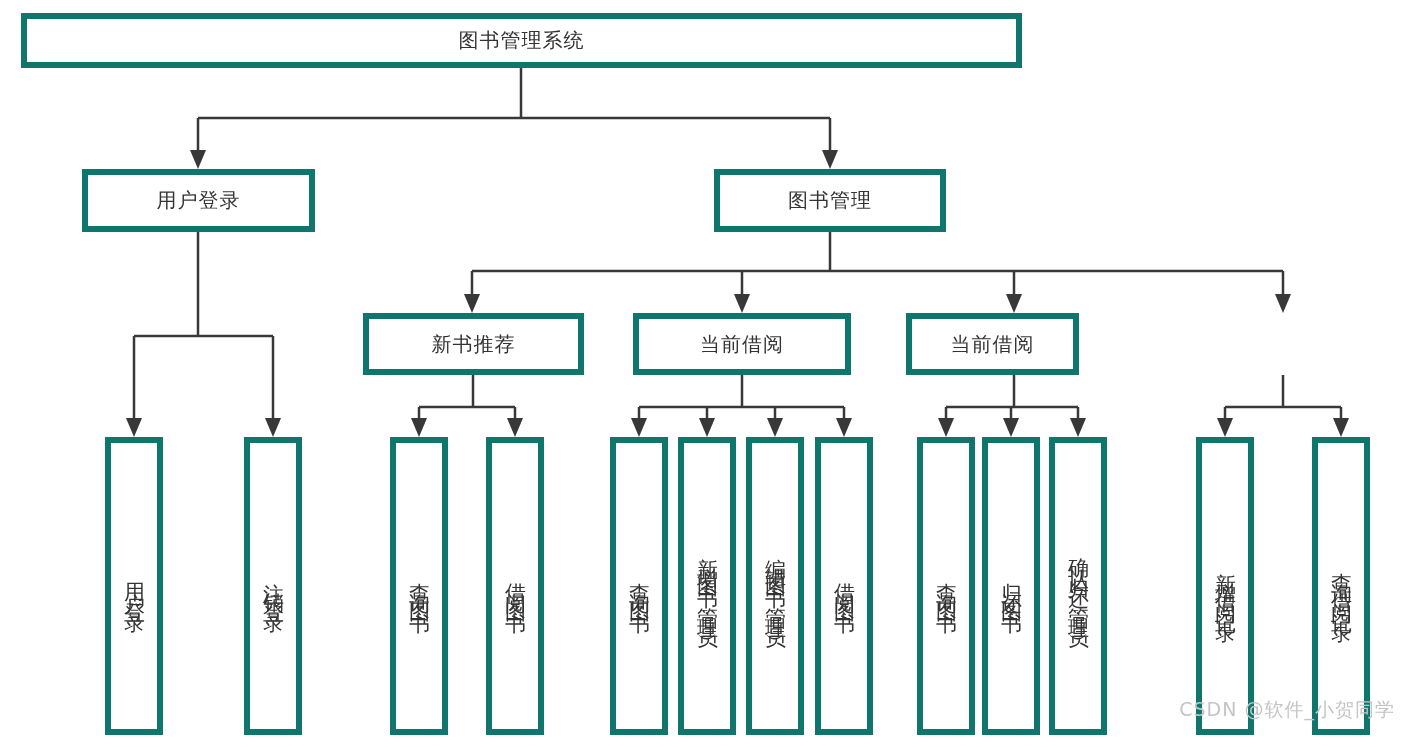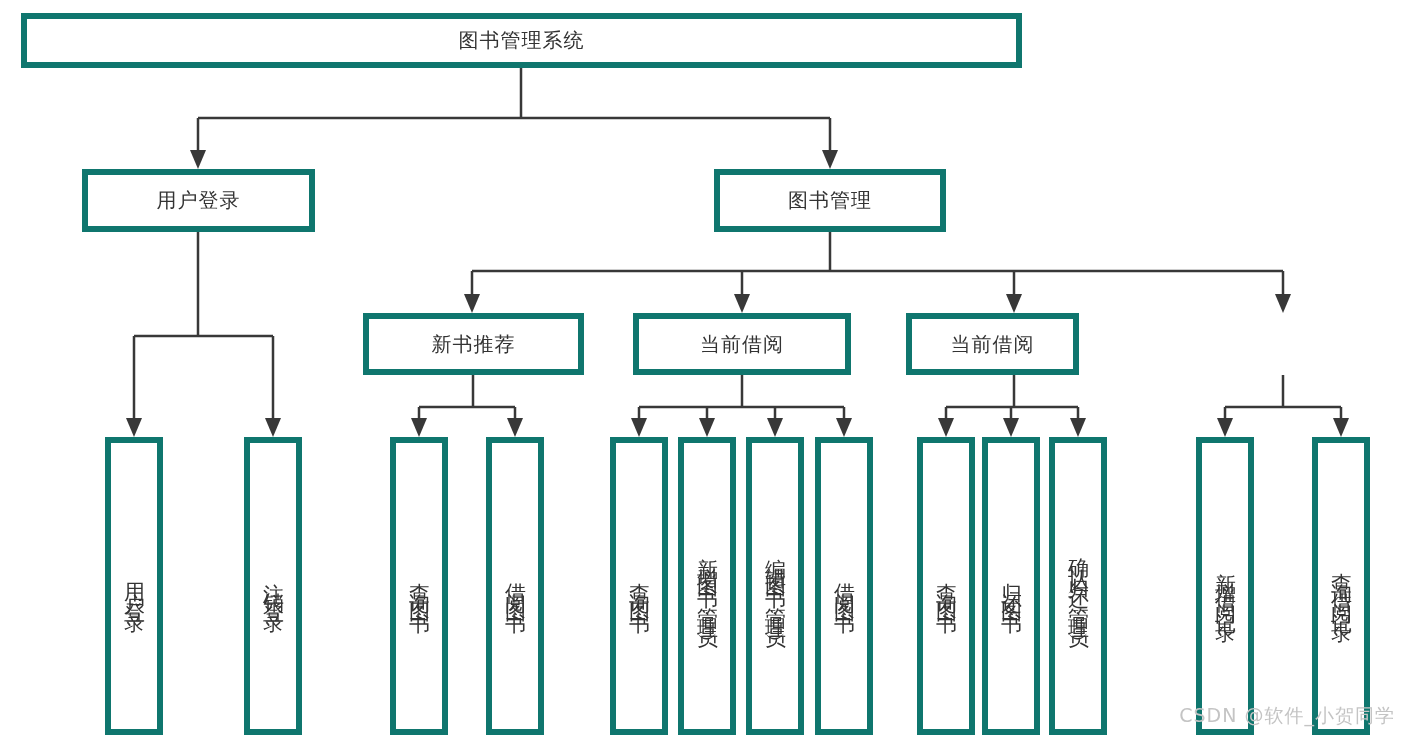--- a/index.html
+++ b/index.html
@@ -66,21 +66,21 @@
   .lf-b3 { left: 746px; }
   .lf-b4 { left: 815px; }
   .lf-c1 { left: 917px; }
   .lf-c2 { left: 982px; }
   .lf-c3 { left: 1049px; }
   .lf-d1 { left: 1196px; }
   .lf-d2 { left: 1312px; }
   .watermark {
     position: absolute;
     right: 10px;
-    bottom: 18px;
+    bottom: 24px;
     font-size: 19px;
     color: #c4c4c4;
     letter-spacing: 1px;
     z-index: 5;
   }
   .cline {
     stroke: #383838;
     stroke-width: 2.5;
     fill: none;
   }

